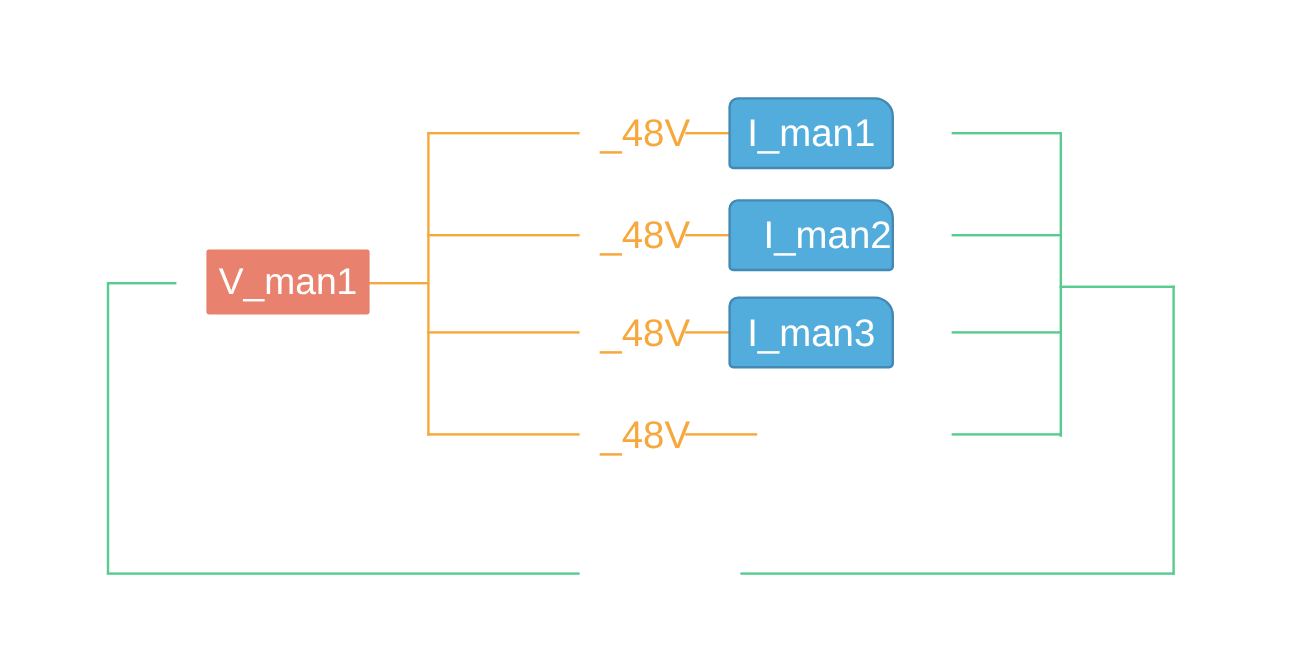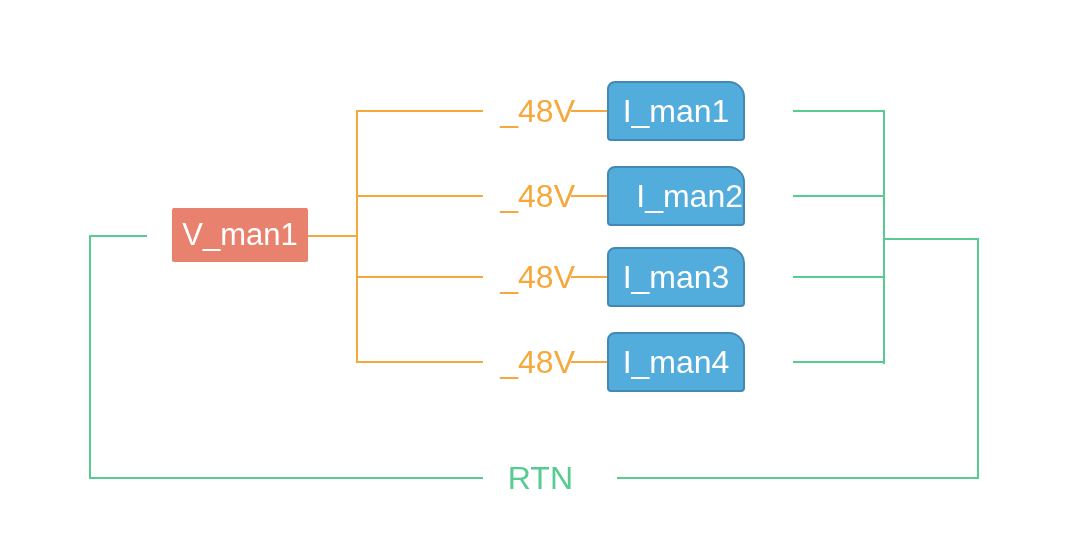--- a/index.html
+++ b/index.html
@@ -108,32 +108,28 @@
   <div class="hline return" style="left:617px; top:477px; width:362px;"></div>
   <div class="vline return" style="left:977px; top:238px; height:241px;"></div>
   <div class="hline return" style="left:883px; top:238px; width:96px;"></div>
   <div class="vline return" style="left:883px; top:110px; height:254px;"></div>
 
   <div class="hline return ret-stub" style="top:110px;"></div>
   <div class="hline return ret-stub" style="top:195px;"></div>
   <div class="hline return ret-stub" style="top:276px;"></div>
   <div class="hline return ret-stub" style="top:361px;"></div>
 
-  <div class="wire-label" id="rtn-label">RTN</div>
 
   <div class="box" id="source-box">
     <span>V_man1</span>
   </div>
 
   <div class="box load-box n0">
     <span>I_man1</span>
   </div>
   <div class="box load-box n1">
     <span>I_man2</span>
   </div>
   <div class="box load-box n2">
     <span>I_man3</span>
   </div>
-  <div class="box load-box n3">
-    <span>I_man4</span>
-  </div>
 
 </div>
 
 </body></html>

